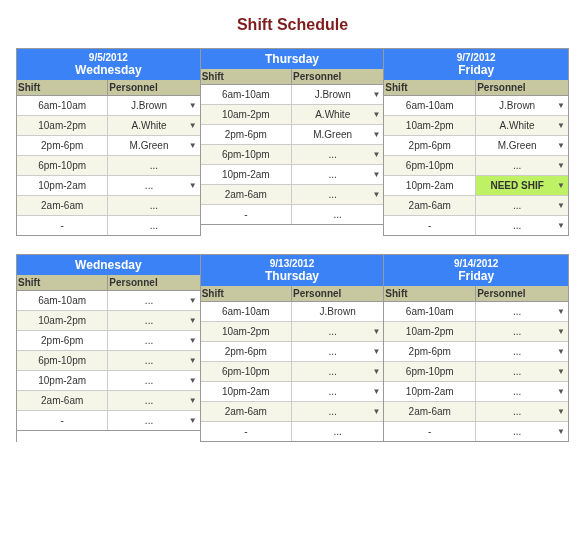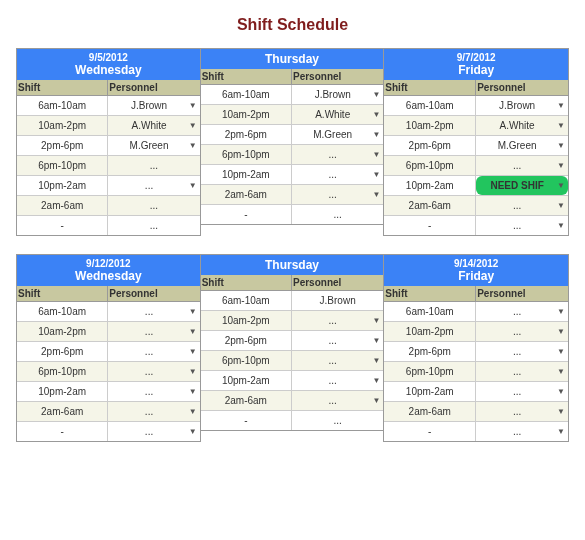--- a/index.html
+++ b/index.html
@@ -106,24 +106,23 @@
       color: #555;
       margin-left: 2px;
     }
     .row-alt {
       background: #f5f5e8;
     }
     .row-normal {
       background: #fff;
     }
     .need-shift {
-      background: #22c55e;
+      background: #bef264;
       font-weight: bold;
       font-size: 9px;
-      border-radius: 6px;
     }
   </style>
 </head>
 <body>
 
 <h1>Shift Schedule</h1>
 
 <div id="app">
     <div class="schedule-section">
       <div class="schedule-grid">
@@ -298,21 +297,20 @@
               <span class="dropdown-arrow">▼</span>
             </div>
           </div>
         </div>
       </div>
     </div>
     <div class="schedule-section">
       <div class="schedule-grid">
         <div class="day-block">
           <div class="day-header">
-            <div class="date">9/12/2012</div>
             <div class="weekday">Wednesday</div>
           </div>
           <div class="col-headers">
             <div class="col-header">Shift</div>
             <div class="col-header">Personnel</div>
           </div>
           <div class="shift-row row-normal">
             <div class="shift-cell shift-time">6am-10am</div>
             <div class="shift-cell personnel-cell">
               <span class="personnel-name">...</span>
@@ -357,20 +355,21 @@
           <div class="shift-row row-normal">
             <div class="shift-cell shift-time">-</div>
             <div class="shift-cell personnel-cell">
               <span class="personnel-name">...</span>
               <span class="dropdown-arrow">▼</span>
             </div>
           </div>
         </div>
         <div class="day-block">
           <div class="day-header">
+            <div class="date">9/13/2012</div>
             <div class="weekday">Thursday</div>
           </div>
           <div class="col-headers">
             <div class="col-header">Shift</div>
             <div class="col-header">Personnel</div>
           </div>
           <div class="shift-row row-normal">
             <div class="shift-cell shift-time">6am-10am</div>
             <div class="shift-cell personnel-cell">
               <span class="personnel-name">J.Brown</span>

